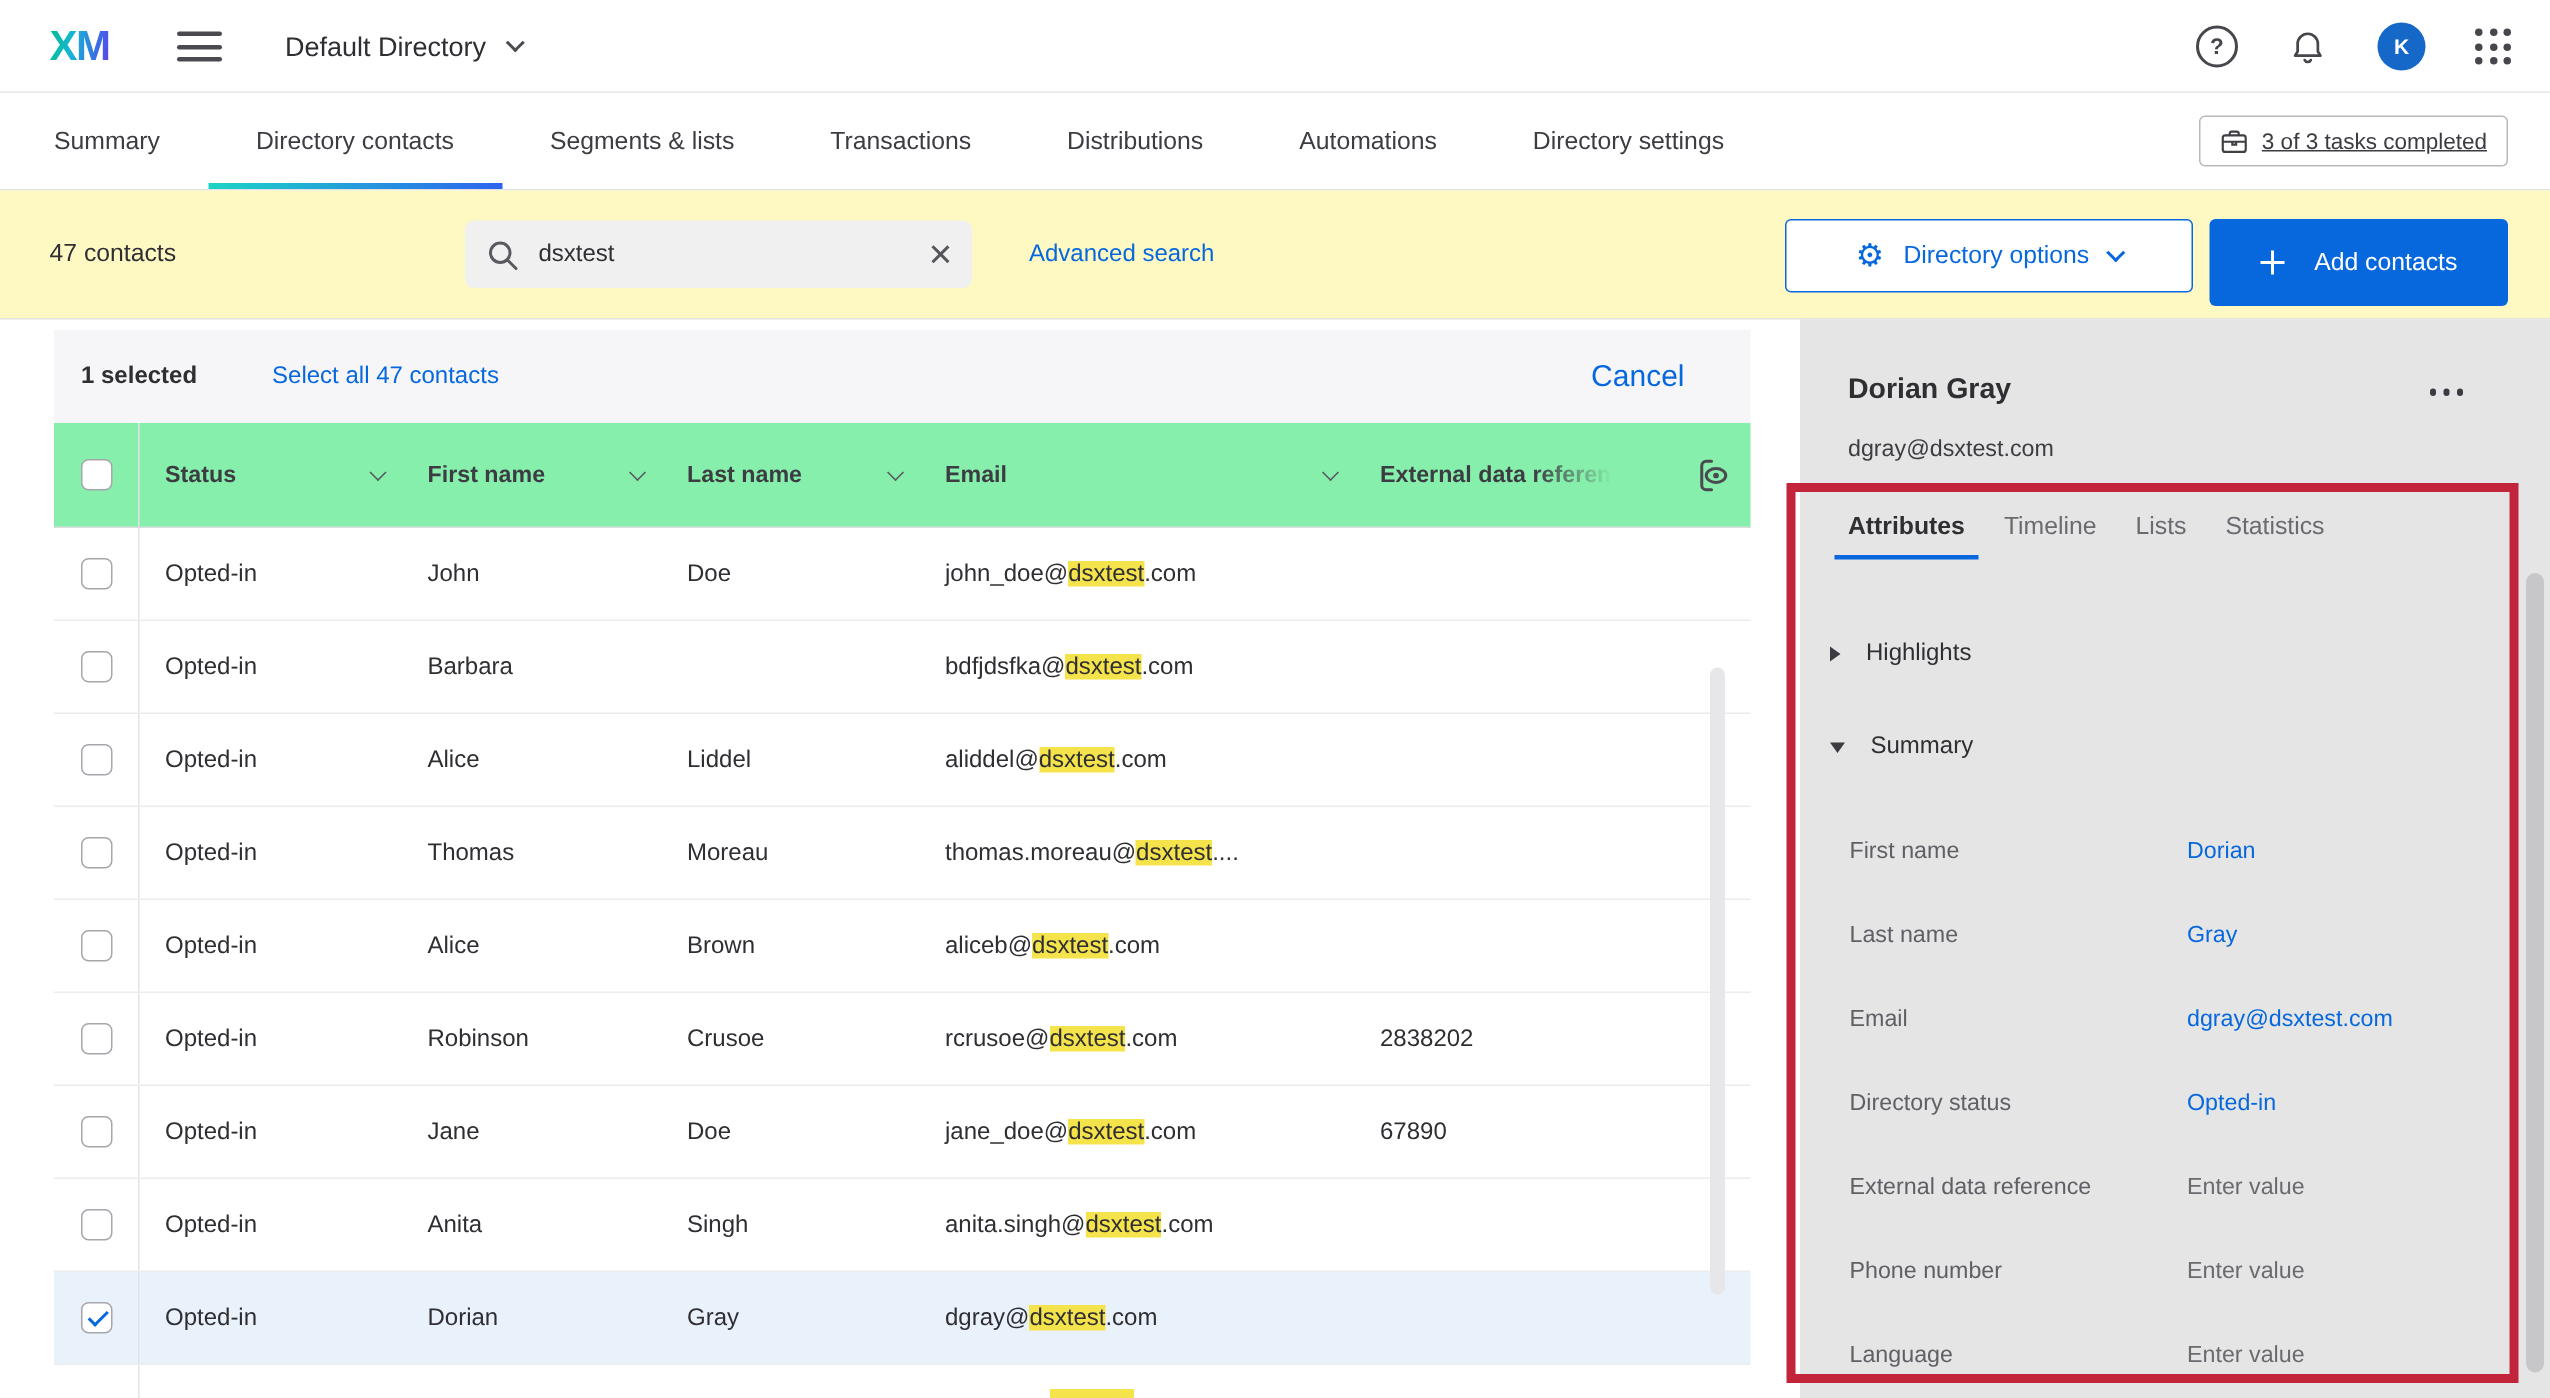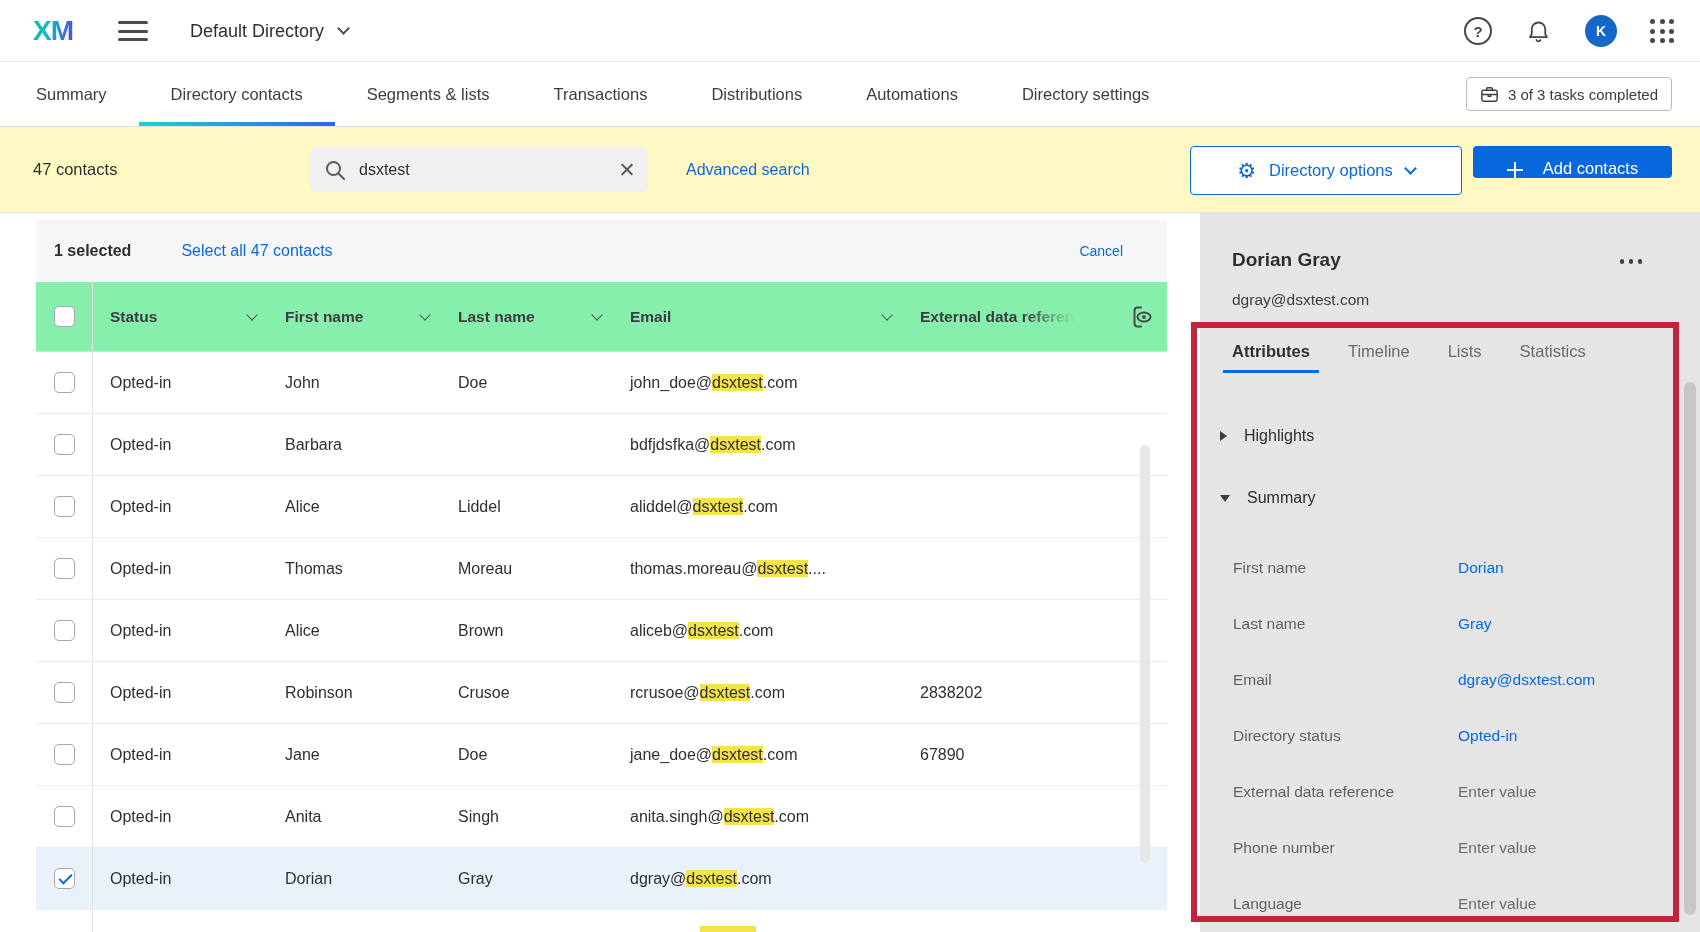--- a/index.html
+++ b/index.html
@@ -21,43 +21,43 @@
   .help-icon { width:28px; height:28px; border:2px solid #46464c; border-radius:50%; display:flex; align-items:center; justify-content:center; font-size:15px; font-weight:700; color:#46464c; }
   .avatar { width:32px; height:32px; border-radius:50%; background:#1568c8; color:#fff; font-size:14px; font-weight:700; display:flex; align-items:center; justify-content:center; }
   .grid-icon { display:grid; grid-template-columns:repeat(3,5px); grid-gap:4.5px; }
   .grid-icon i { width:5px; height:5px; border-radius:50%; background:#46464c; }
   
   .navbar { position:absolute; left:0; top:62px; width:1700px; height:65px; background:#fff; border-bottom:1px solid #e1e1e3; }
   .nav-tabs { position:absolute; left:4px; top:0; height:100%; display:flex; }
   .ntab { position:relative; height:100%; padding:0 32px; display:flex; align-items:center; font-size:16.5px; color:#3c3c42; white-space:nowrap; cursor:pointer; }
   .ntab.active::after { content:""; position:absolute; left:0; right:0; bottom:0; height:4px;
     background:linear-gradient(90deg,#1bd4c6 0%,#2e63f0 100%); }
-  .tasks-btn { position:absolute; right:28px; top:15px; height:34px; padding:0 13px; border:1px solid #b9b9bd; border-radius:4px; background:#fff; display:flex; align-items:center; gap:9px; font-size:15px; color:#3b3b41; cursor:pointer; }
+  .tasks-btn { position:absolute; right:28px; top:15px; height:34px; padding:0 13px; border:1px solid #b9b9bd; border-radius:4px; background:#fff; display:flex; align-items:center; gap:9px; font-size:15px; color:#3b3b41; cursor:pointer;text-decoration:underline; }
   
   .toolbar { position:absolute; left:0; top:127px; width:1700px; height:86px; background:#fef9c3; border-bottom:1px solid #e3e3e5; }
   .contacts-count { position:absolute; left:33px; top:0; height:100%; display:flex; align-items:center; font-size:16.5px; }
   .searchbox { position:absolute; left:310px; top:20px; width:338px; height:45px; background:#f0f0f1; border-radius:6px; display:flex; align-items:center; padding:0 14px; gap:13px; }
   .searchbox input { flex:1; border:none; outline:none; background:transparent; font-size:16px; font-family:"Liberation Sans",sans-serif; color:#2f2f33; }
   .xmark { position:relative; width:15px; height:15px; cursor:pointer; flex:none; }
   .xmark::before,.xmark::after { content:""; position:absolute; left:7px; top:0; width:1.8px; height:15px; background:#55555b; }
   .xmark::before { transform:rotate(45deg); } .xmark::after { transform:rotate(-45deg); }
   .advanced { position:absolute; left:686px; top:0; height:100%; display:flex; align-items:center; font-size:16px; color:#0768DD; cursor:pointer; }
   .dir-options { position:absolute; left:1190px; top:19px; width:272px; height:49px; border:1px solid #0768DD; border-radius:4px; background:#fff; display:flex; align-items:center; justify-content:center; gap:13px; color:#0768DD; font-size:16.5px; cursor:pointer; }
   .gear { font-size:21px; line-height:1; color:#0768DD; }
   .chev-blue { width:9px; height:9px; border-left:2px solid #0768DD; border-bottom:2px solid #0768DD; transform:rotate(-45deg); margin-top:-4px; }
-  .add-contacts { position:absolute; left:1473px; top:19px; width:199px; height:32px; background:#0768DD; border-radius:4px; display:flex; align-items:flex-end; justify-content:center; gap:20px; color:#fff; font-size:16.5px; cursor:pointer; }
+  .add-contacts { position:absolute; left:1473px; top:19px; width:199px; height:58px; background:#0768DD; border-radius:4px; display:flex; align-items:center; justify-content:center; gap:20px; color:#fff; font-size:16.5px; cursor:pointer; }
   .plus { position:relative; width:16px; height:16px; }
   .plus::before { content:""; position:absolute; left:7px; top:0; width:2.2px; height:16px; background:#fff; }
   .plus::after { content:""; position:absolute; top:7px; left:0; width:16px; height:2.2px; background:#fff; }
   
   .table-card { position:absolute; left:36px; top:220px; width:1131px; }
   .selection-bar { height:62px; background:#f6f6f8; display:flex; align-items:center; padding:0 44px 0 18px; }
   .sel-count { font-size:16px; font-weight:700; color:#2f2f33; }
   .sel-all { margin-left:50px; font-size:16px; color:#0768DD; cursor:pointer; }
-  .sel-cancel { margin-left:auto; font-size:14px; color:#0768DD; cursor:pointer; }
+  .sel-cancel { margin-left:auto; font-size:20px; color:#0768DD; cursor:pointer; }
   .tgrid { display:grid; grid-template-columns:57px 175px 173px 172px 290px 1fr; align-items:center; }
   .thead { height:70px; border-bottom:1px solid #dcdcde; background:#86efac; }
   .th { display:flex; align-items:center; justify-content:space-between; padding:0 12px 0 17px; font-size:15.5px; font-weight:700; color:#3c3c42; cursor:pointer; }
   .th .chev-s { width:8px; height:8px; border-left:1.8px solid #55555b; border-bottom:1.8px solid #55555b; transform:rotate(-45deg); margin-top:-3px; flex:none; }
   .th-label-fade { overflow:hidden; white-space:nowrap; max-width:158px;
     -webkit-mask-image:linear-gradient(90deg,#000 65%,transparent 98%); mask-image:linear-gradient(90deg,#000 65%,transparent 98%); }
   .tc-check { height:100%; display:flex; align-items:center; justify-content:center; border-right:1px solid #e3e3e5; }
   .checkbox { width:21px; height:21px; border:1.5px solid #a6a6ac; border-radius:5px; background:#fff; position:relative; cursor:pointer; flex:none; }
   .checkbox.checked::after { content:""; position:absolute; left:4px; top:5px; width:11px; height:5px; border-left:2.4px solid #0768DD; border-bottom:2.4px solid #0768DD; transform:rotate(-45deg); }
   .trow { height:62px; border-bottom:1px solid #ececee; background:#fff; cursor:pointer; }
@@ -67,21 +67,21 @@
   .partial-row { height:22px; position:relative; background:#fff; }
   .partial-row .tc-check-line { position:absolute; left:56px; top:0; bottom:0; width:1px; background:#e3e3e5; }
   .partial-hl { position:absolute; left:664px; top:16px; width:56px; height:10px; background:#f5e34b; }
   .table-scrollbar { position:absolute; left:1140px; top:445px; width:10px; height:418px; background:#e7e7e9; border-radius:5px; }
   
   .panel { position:absolute; left:1200px; top:213px; width:500px; height:719px; background:#e5e5e5; }
   .panel-title { position:absolute; left:32px; top:36px; font-size:19px; font-weight:700; color:#2f2f33; }
   .more-dots { position:absolute; right:58px; top:46px; display:flex; gap:4.5px; cursor:pointer; }
   .more-dots i { width:4.5px; height:4.5px; border-radius:50%; background:#3b3b41; }
   .panel-subtitle { position:absolute; left:32px; top:78px; font-size:15.5px; color:#3c3c42; }
-  .panel-tabs { position:absolute; left:0; top:118px; width:100%; height:42px; display:flex; padding-left:23px; gap:20px; border-bottom:1px solid #e4e4e6; }
+  .panel-tabs { position:absolute; left:0; top:118px; width:100%; height:42px; display:flex; padding-left:23px; gap:8px; border-bottom:1px solid #e4e4e6; }
   .ptab { position:relative; padding:0 9px; display:flex; align-items:center; font-size:16.5px; color:#6a6a70; cursor:pointer; white-space:nowrap; }
   .ptab.active { color:#2f2f33; font-weight:700; }
   .ptab.active::after { content:""; position:absolute; left:0; right:0; bottom:-1px; height:3px; background:#0768DD; }
   .section-row { position:absolute; left:20px; display:flex; align-items:center; gap:17px; font-size:16px; color:#2f2f33; cursor:pointer; }
   .tri-right { width:0; height:0; border-left:7px solid #3b3b41; border-top:5px solid transparent; border-bottom:5px solid transparent; }
   .tri-down { width:0; height:0; border-top:7px solid #3b3b41; border-left:5px solid transparent; border-right:5px solid transparent; }
   .fields { position:absolute; left:0; top:327px; width:100%; }
   .field-row { display:grid; grid-template-columns:225px 1fr; align-items:center; height:56px; padding-left:33px; }
   .f-label { font-size:15.5px; color:#5f5f66; }
   .f-value { font-size:15.5px; color:#0768DD; cursor:pointer; }

